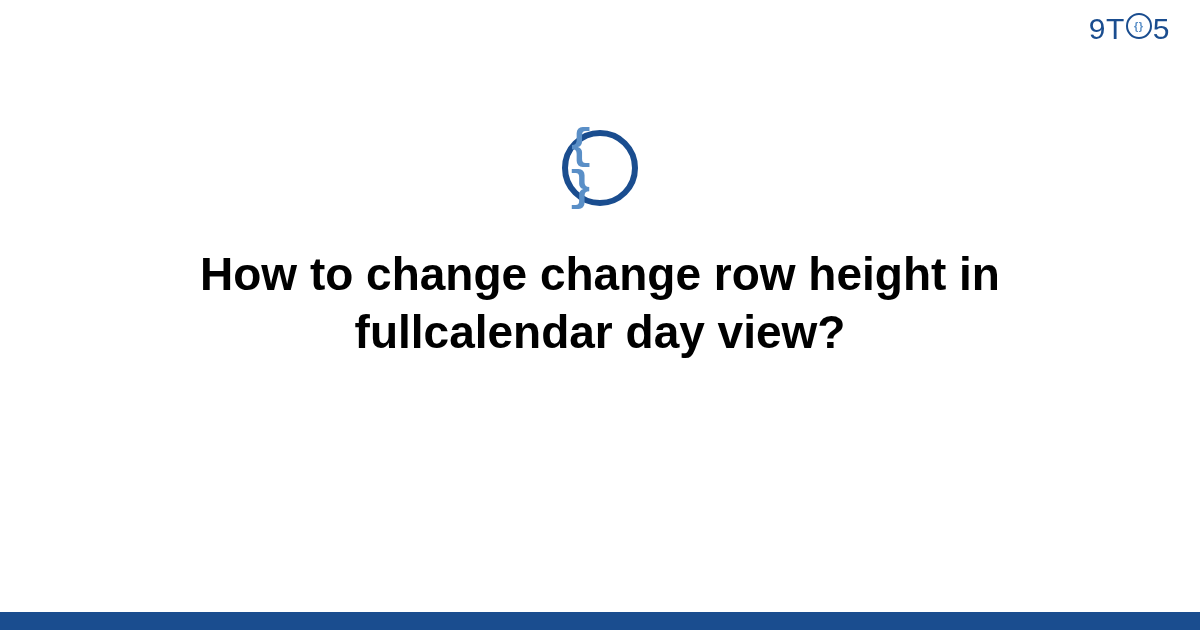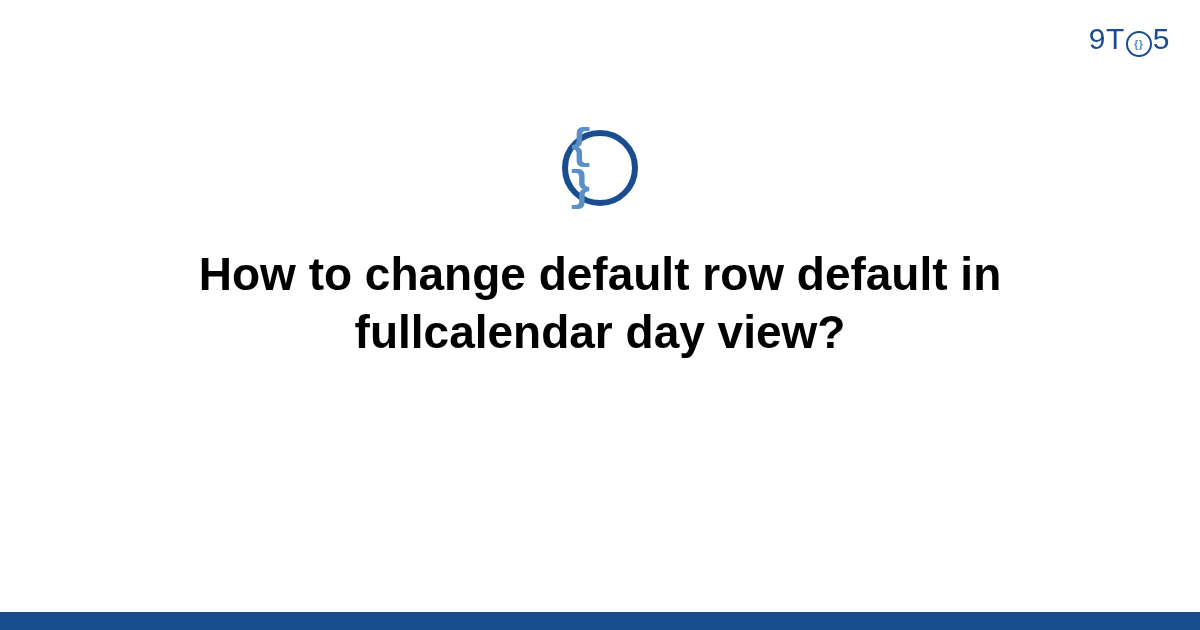--- a/index.html
+++ b/index.html
@@ -10,24 +10,24 @@
     body {
       width: 1200px;
       height: 630px;
       background: #ffffff;
       font-family: -apple-system, BlinkMacSystemFont, "Segoe UI", Helvetica, Arial, sans-serif;
       position: relative;
       overflow: hidden;
     }
     .header-logo {
       position: absolute;
-      top: 22px;
+      top: 12px;
       right: 30px;
       display: flex;
-      align-items: flex-end;
+      align-items: flex-start;
       font-size: 30px;
       font-weight: 400;
       letter-spacing: 0.5px;
     }
     .logo-9t {
       color: #1a4d8f;
       font-weight: 500;
     }
     .logo-o {
       display: inline-flex;
@@ -108,16 +108,16 @@
   <span class="logo-o">
     <span class="logo-o-inner">{}</span>
   </span>
   <span class="logo-5">5</span>
 </div>
 
 <div class="content">
   <div class="category-icon">
     <span class="braces">{ }</span>
   </div>
-  <h1 class="title">How to change default row default in fullcalendar day view?</h1>
+  <h1 class="title">How to change change row height in fullcalendar day view?</h1>
 </div>
 
 <div class="footer-bar"></div>
 
 </body></html>

